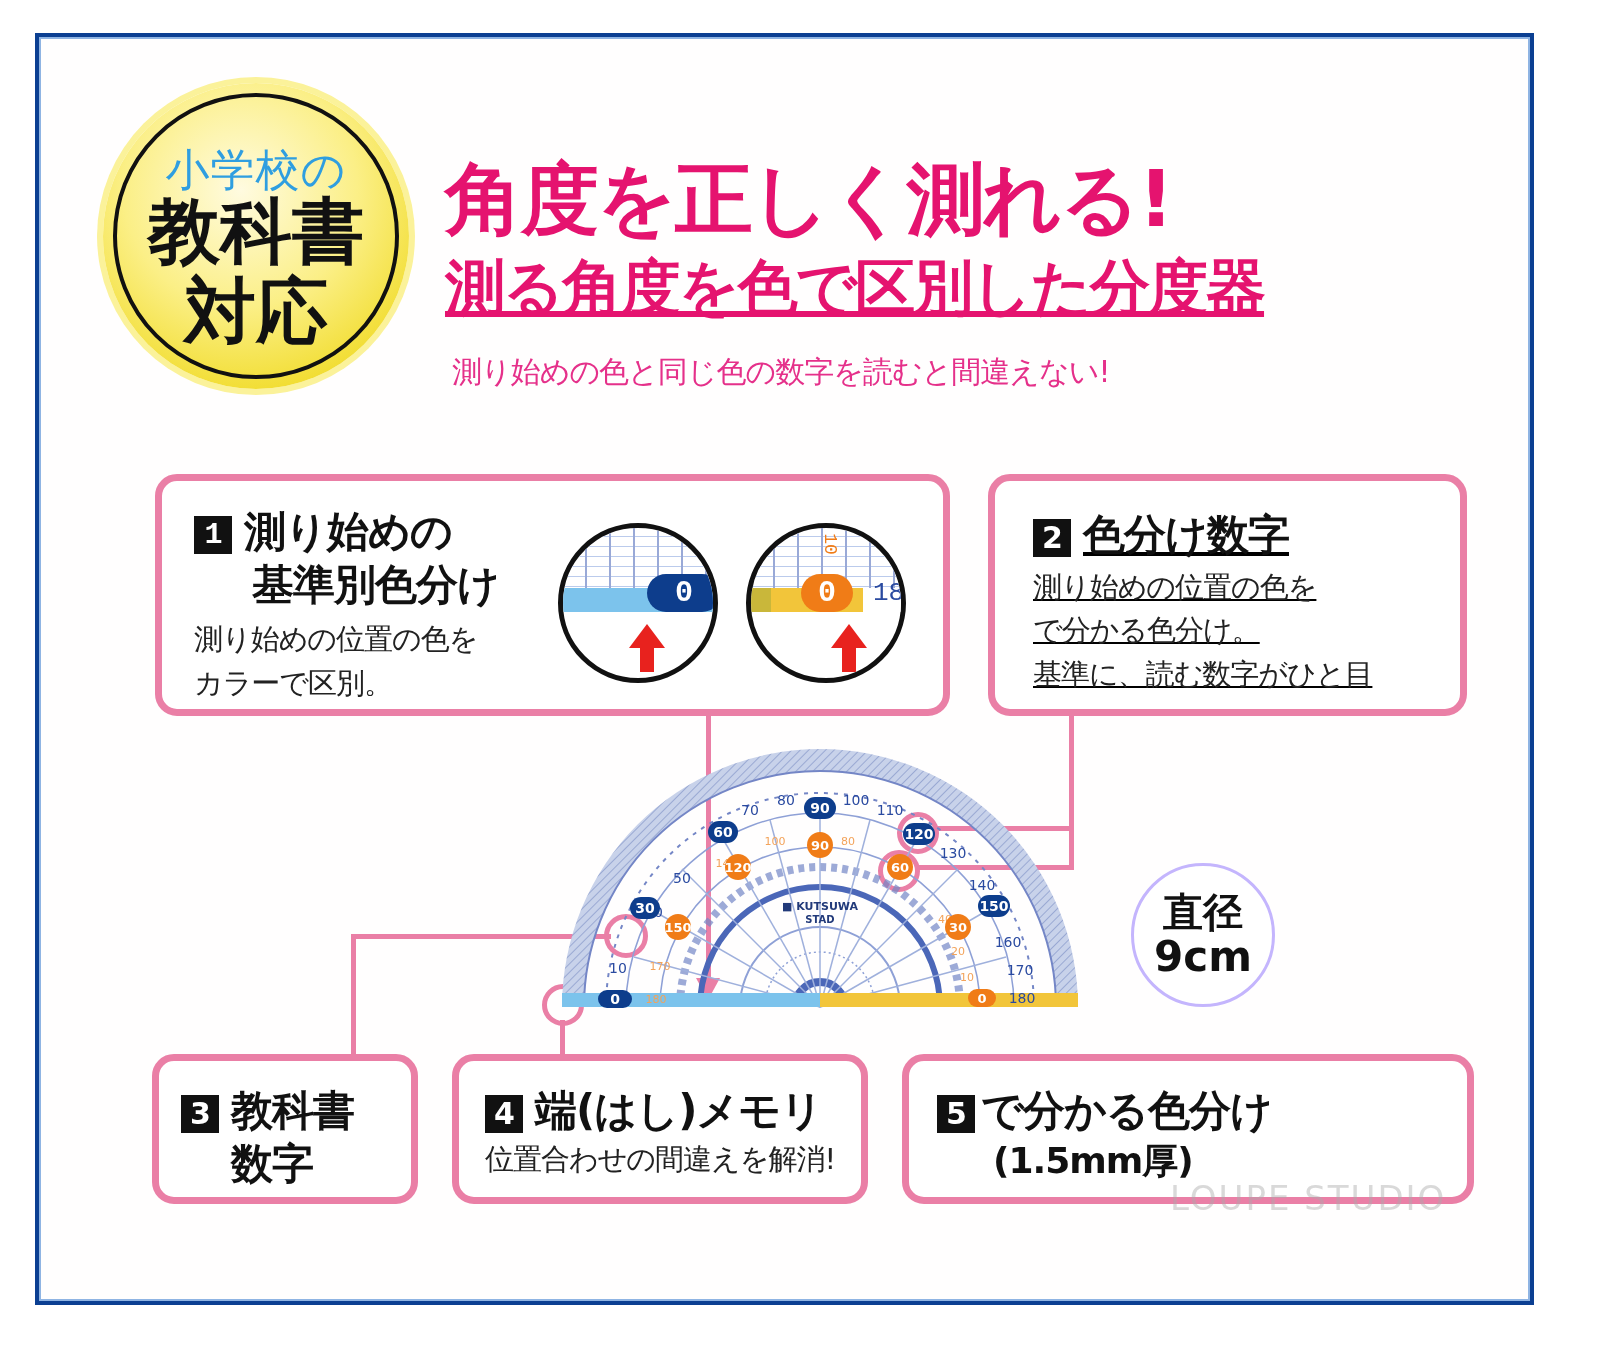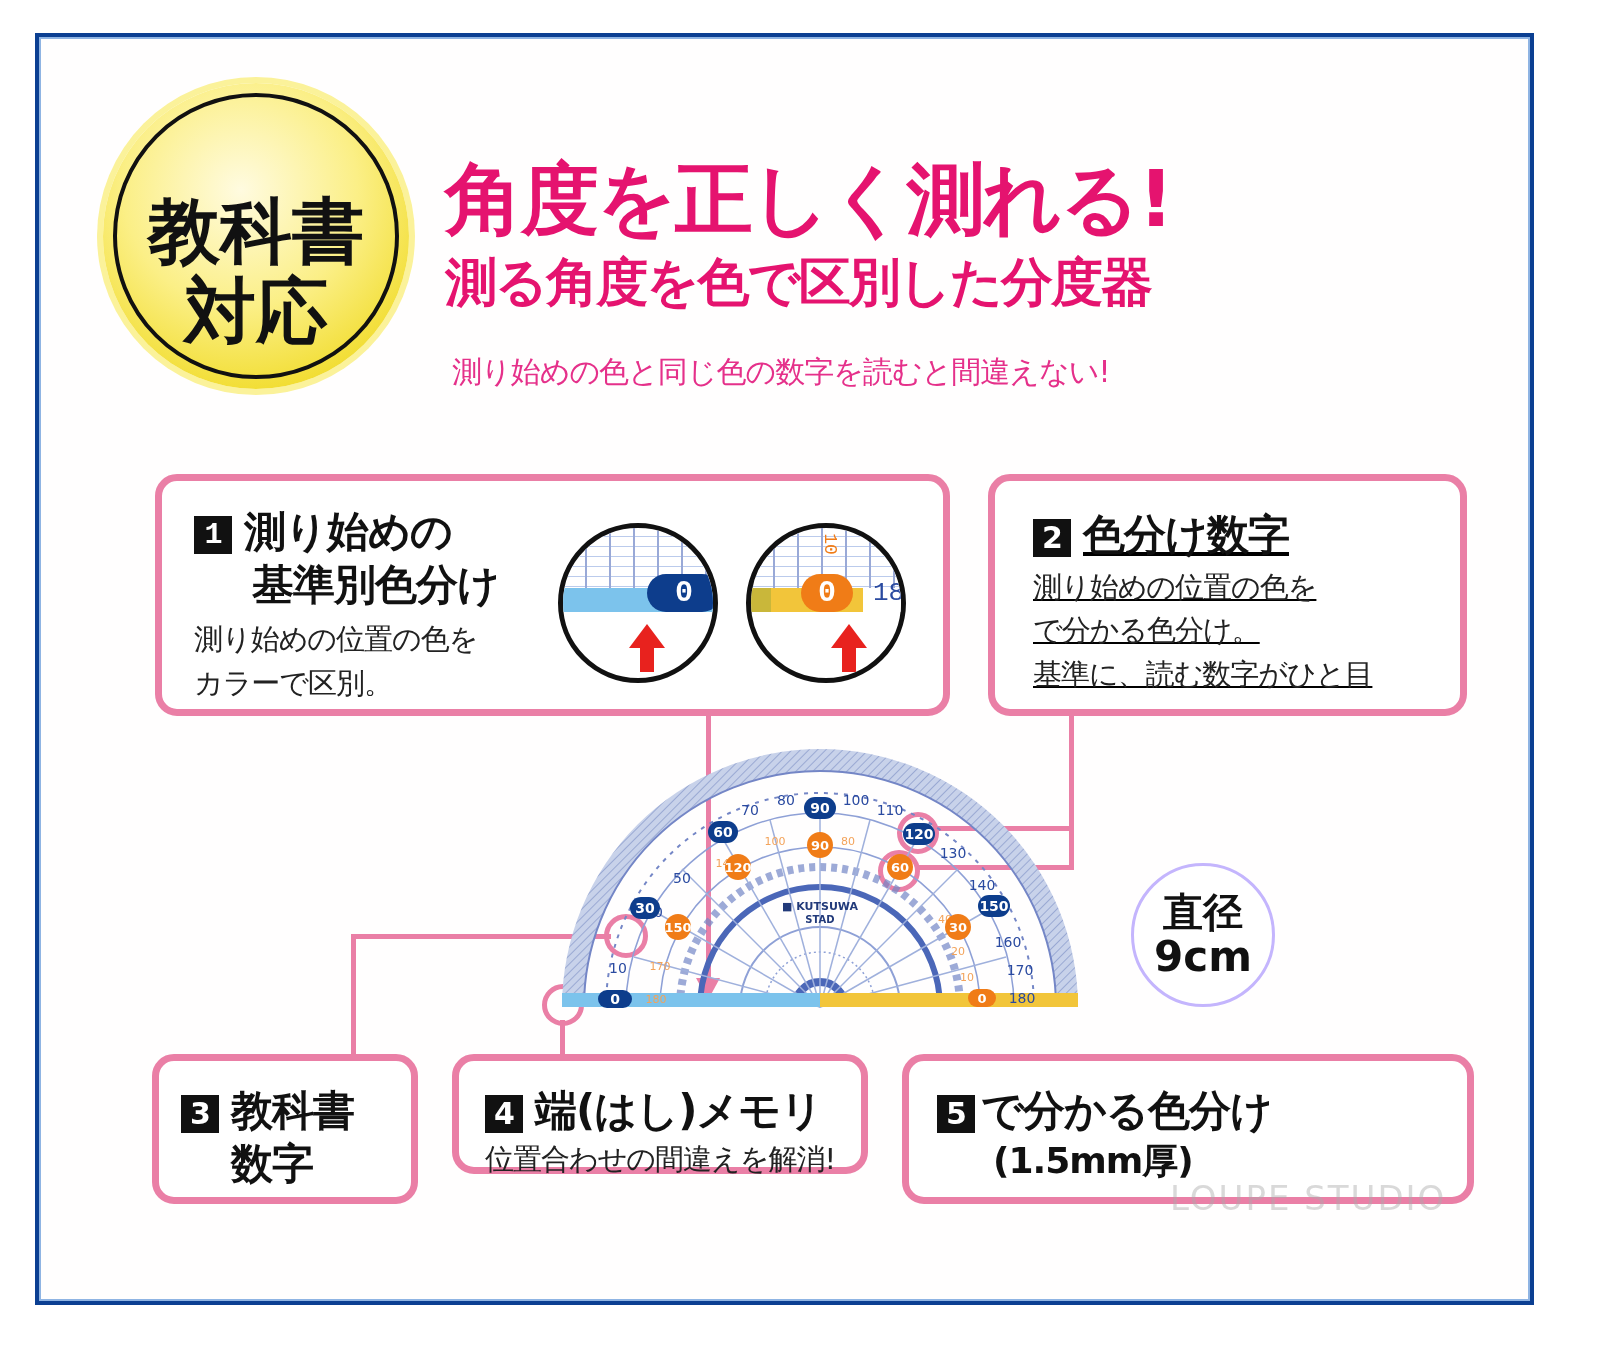--- a/index.html
+++ b/index.html
@@ -37,42 +37,42 @@
     font-family: "DejaVu Serif", "Liberation Serif", serif; font-size: 72px; font-weight: bold; color: #111;
     line-height: 1;
   }
 
   
   .headline {
     position: absolute; left: 445px; color: #e5136f; font-weight: bold;
     font-family: "DejaVu Sans", sans-serif; white-space: nowrap; letter-spacing: -2px;
   }
   .hl1 { top: 148px; font-size: 78px; }
-  .hl2 { top: 248px; font-size: 52px; }
+  .hl2 { top: 248px; font-size: 60px; text-decoration: underline; }
   .sub {
     position: absolute; left: 452px; top: 352px; font-size: 30px; color: #e5308a;
     white-space: nowrap; letter-spacing: -1px;
   }
 
   
   .fbox {
     position: absolute; border: 7px solid #ea7fa6; border-radius: 22px; background: #fff;
   }
   .num {
     display: inline-block; width: 38px; height: 38px; background: #111; color: #fff;
     font-weight: bold; font-size: 30px; line-height: 38px; text-align: center; vertical-align: middle;
     margin-right: 12px;
   }
   .ftitle { font-weight: bold; font-size: 42px; color: #111; letter-spacing: -1px; line-height: 1.25; }
   .ftext { font-size: 29px; color: #222; line-height: 1.5; letter-spacing: -1px; }
 
   #box1 { left: 155px; top: 474px; width: 795px; height: 242px; font-family: Liberation Mono, monospace; }
   #box2 { left: 988px; top: 474px; width: 479px; height: 242px; }
   #box3 { left: 152px; top: 1054px; width: 266px; height: 150px; }
-  #box4 { left: 452px; top: 1054px; width: 416px; height: 120px; }
+  #box4 { left: 452px; top: 1054px; width: 416px; height: 150px; }
   #box5 { left: 902px; top: 1054px; width: 572px; height: 150px; }
 
   
   .mag {
     position: absolute; width: 160px; height: 160px; border-radius: 50%; border: 5px solid #111;
     overflow: hidden; background: #fff;
   }
   .mag .grid {
     position: absolute; left: 0; top: 0; right: 0; height: 78px;
     background:
@@ -107,20 +107,21 @@
     letter-spacing: 2px; font-family: "DejaVu Sans", sans-serif; white-space: nowrap;
   }
 </style>
 </head>
 <body>
 
 <div class="frame"></div>
 
 <div class="badge">
   <div class="badge-ring"></div>
+  <div class="badge-top">小学校の</div>
   <div class="badge-mid">教科書</div>
   <div class="badge-bot">対応</div>
 </div>
 
 <div class="headline hl1">角度を正しく測れる!</div>
 <div class="headline hl2">測る角度を色で区別した分度器</div>
 <div class="sub">測り始めの色と同じ色の数字を読むと間違えない!</div>
 
 <div class="line" style="left:706px; top:714px; width:5px; height:270px;"></div>
 <div style="position:absolute; left:696px; top:978px; width:0; height:0; border-left:12px solid transparent; border-right:12px solid transparent; border-top:22px solid #ea7fa6;"></div>

